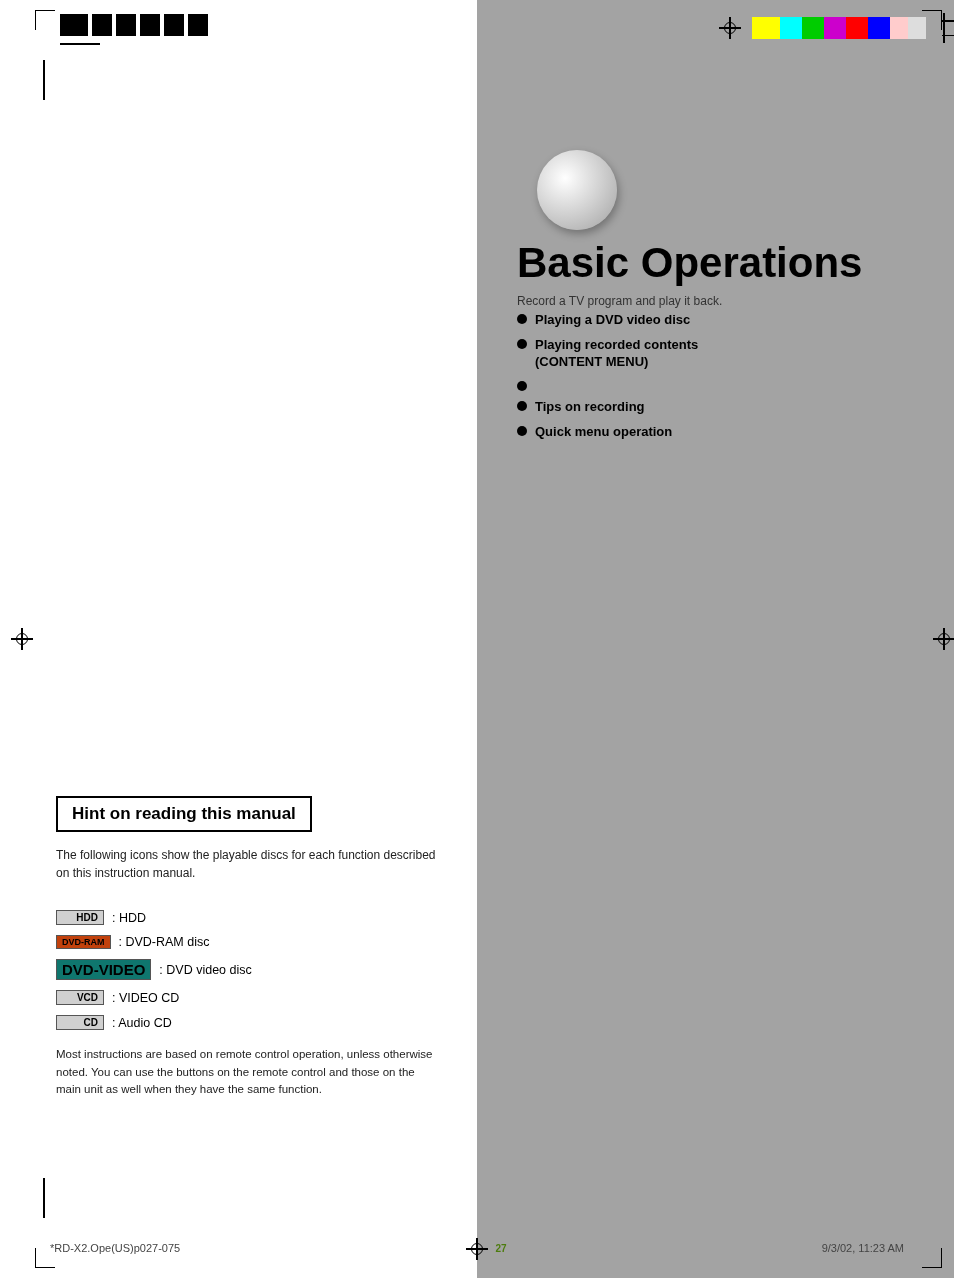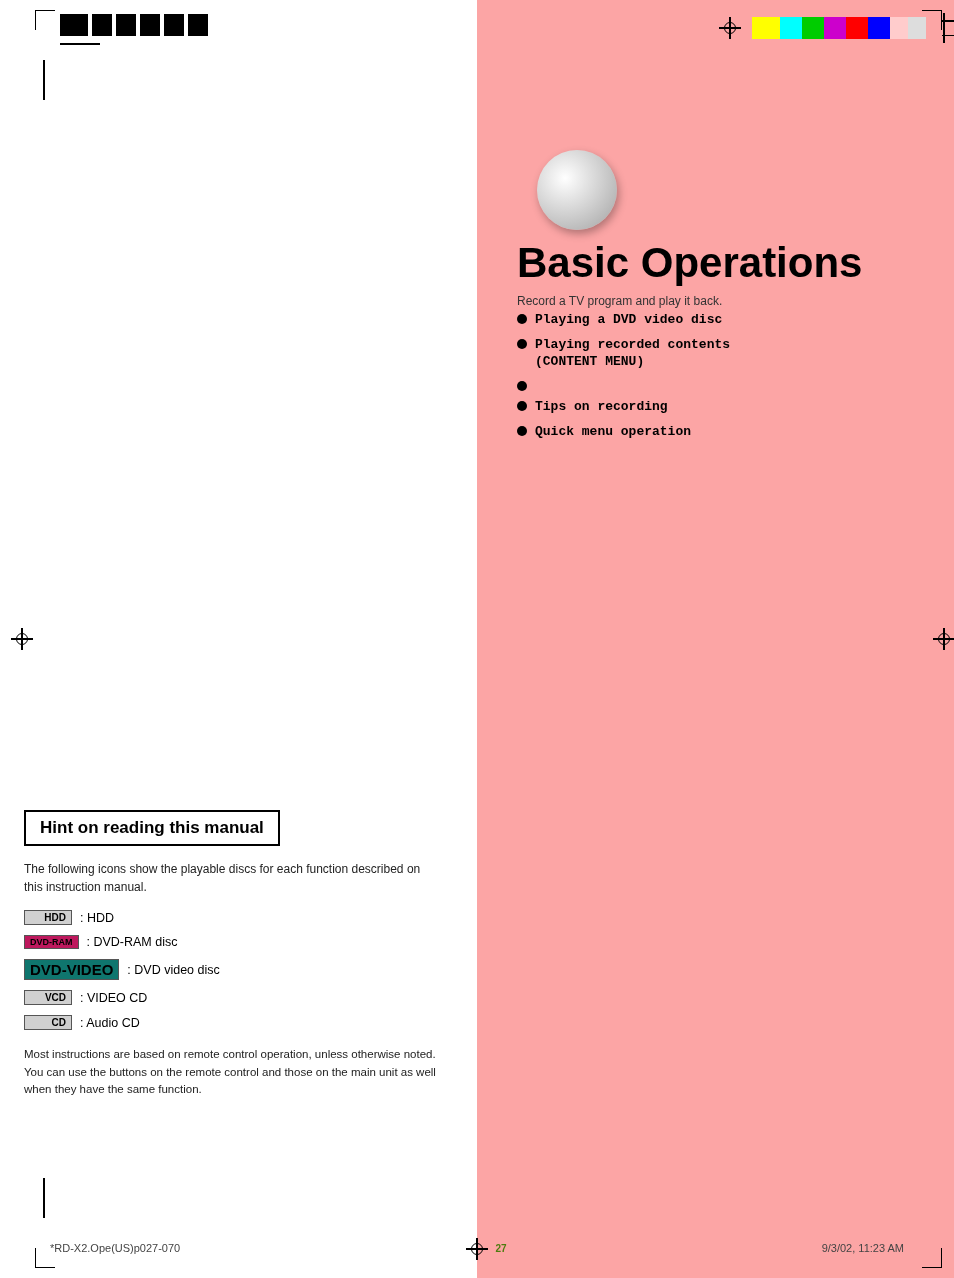--- a/index.html
+++ b/index.html
@@ -28,21 +28,21 @@
       height: 100%;
       background: #fff;
       position: relative;
       padding: 0;
     }
 
     
     .right-panel {
       width: 477px;
       height: 100%;
-      background: #fca5a5;
+      background: #a3a3a3;
       position: relative;
     }
 
     .corner-mark-tl {
       position: absolute;
       top: 10px;
       left: 35px;
       width: 20px;
       height: 20px;
       border-top: 1.5px solid #000;
@@ -93,21 +93,20 @@
     .section-subtitle {
       font-size: 12px;
       color: #333;
       margin-bottom: 4px;
     }
 
     .bullet-list {
       list-style: none;
       padding: 0;
       margin: 0;
-      font-family: Liberation Mono, monospace;
     }
 
     .bullet-list li {
       display: flex;
       align-items: flex-start;
       margin-bottom: 8px;
       font-size: 13px;
       font-weight: bold;
       color: #000;
       line-height: 1.3;
@@ -132,41 +131,41 @@
       height: 80px;
       background: radial-gradient(circle at 35% 35%, #ffffff, #d0d0d0 50%, #a0a0a0);
       border-radius: 50%;
       box-shadow: 2px 4px 8px rgba(0,0,0,0.3);
     }
 
     
     .hint-section {
       position: absolute;
       bottom: 180px;
-      left: 24px;
+      left: 56px;
       right: 40px;
     }
 
     .hint-box {
       border: 2px solid #000;
       padding: 6px 14px;
       display: inline-block;
       margin-bottom: 14px;
     }
 
     .hint-box-title {
       font-size: 17px;
       font-weight: bold;
       color: #000;
     }
 
     .hint-body-text {
       font-size: 12px;
       color: #222;
-      margin-bottom: 14px;
+      margin-bottom: 28px;
       line-height: 1.5;
     }
 
     .icon-row {
       display: flex;
       align-items: center;
       margin-bottom: 10px;
       font-size: 12.5px;
     }
 
@@ -182,21 +181,21 @@
       white-space: nowrap;
       min-width: 48px;
       text-align: right;
     }
 
     .icon-badge.hdd {
       background: #d0d0d0;
       border-color: #555;
     }
     .icon-badge.dvd-ram {
-      background: #be185d;
+      background: #c2410c;
       border-color: #555;
       font-size: 9px;
     }
     .icon-badge.dvd-video {
       background: #0f766e;
       border-color: #555;
       font-size: 15px;
     }
     .icon-badge.vcd {
       background: #d0d0d0;
@@ -454,21 +453,21 @@
         </li>
       </ul>
 
     </div>
 
     <div style="position:absolute; bottom:10px; right:12px; width:20px; height:20px; border-bottom:1.5px solid #000; border-right:1.5px solid #000;"></div>
 
   </div>
 
   <div class="footer">
-    <span>*RD-X2.Ope(US)p027-070</span>
+    <span>*RD-X2.Ope(US)p027-075</span>
     <span class="footer-center">27</span>
     <span>9/3/02, 11:23 AM</span>
   </div>
 
   <div style="position:absolute; bottom:18px; left:50%; transform:translateX(-50%); width:22px; height:22px; display:flex; align-items:center; justify-content:center;">
     <div style="width:22px;height:1.5px;background:#000;position:absolute;"></div>
     <div style="width:1.5px;height:22px;background:#000;position:absolute;"></div>
     <div style="width:12px;height:12px;border:1.5px solid #000;border-radius:50%;position:absolute;"></div>
   </div>
 

